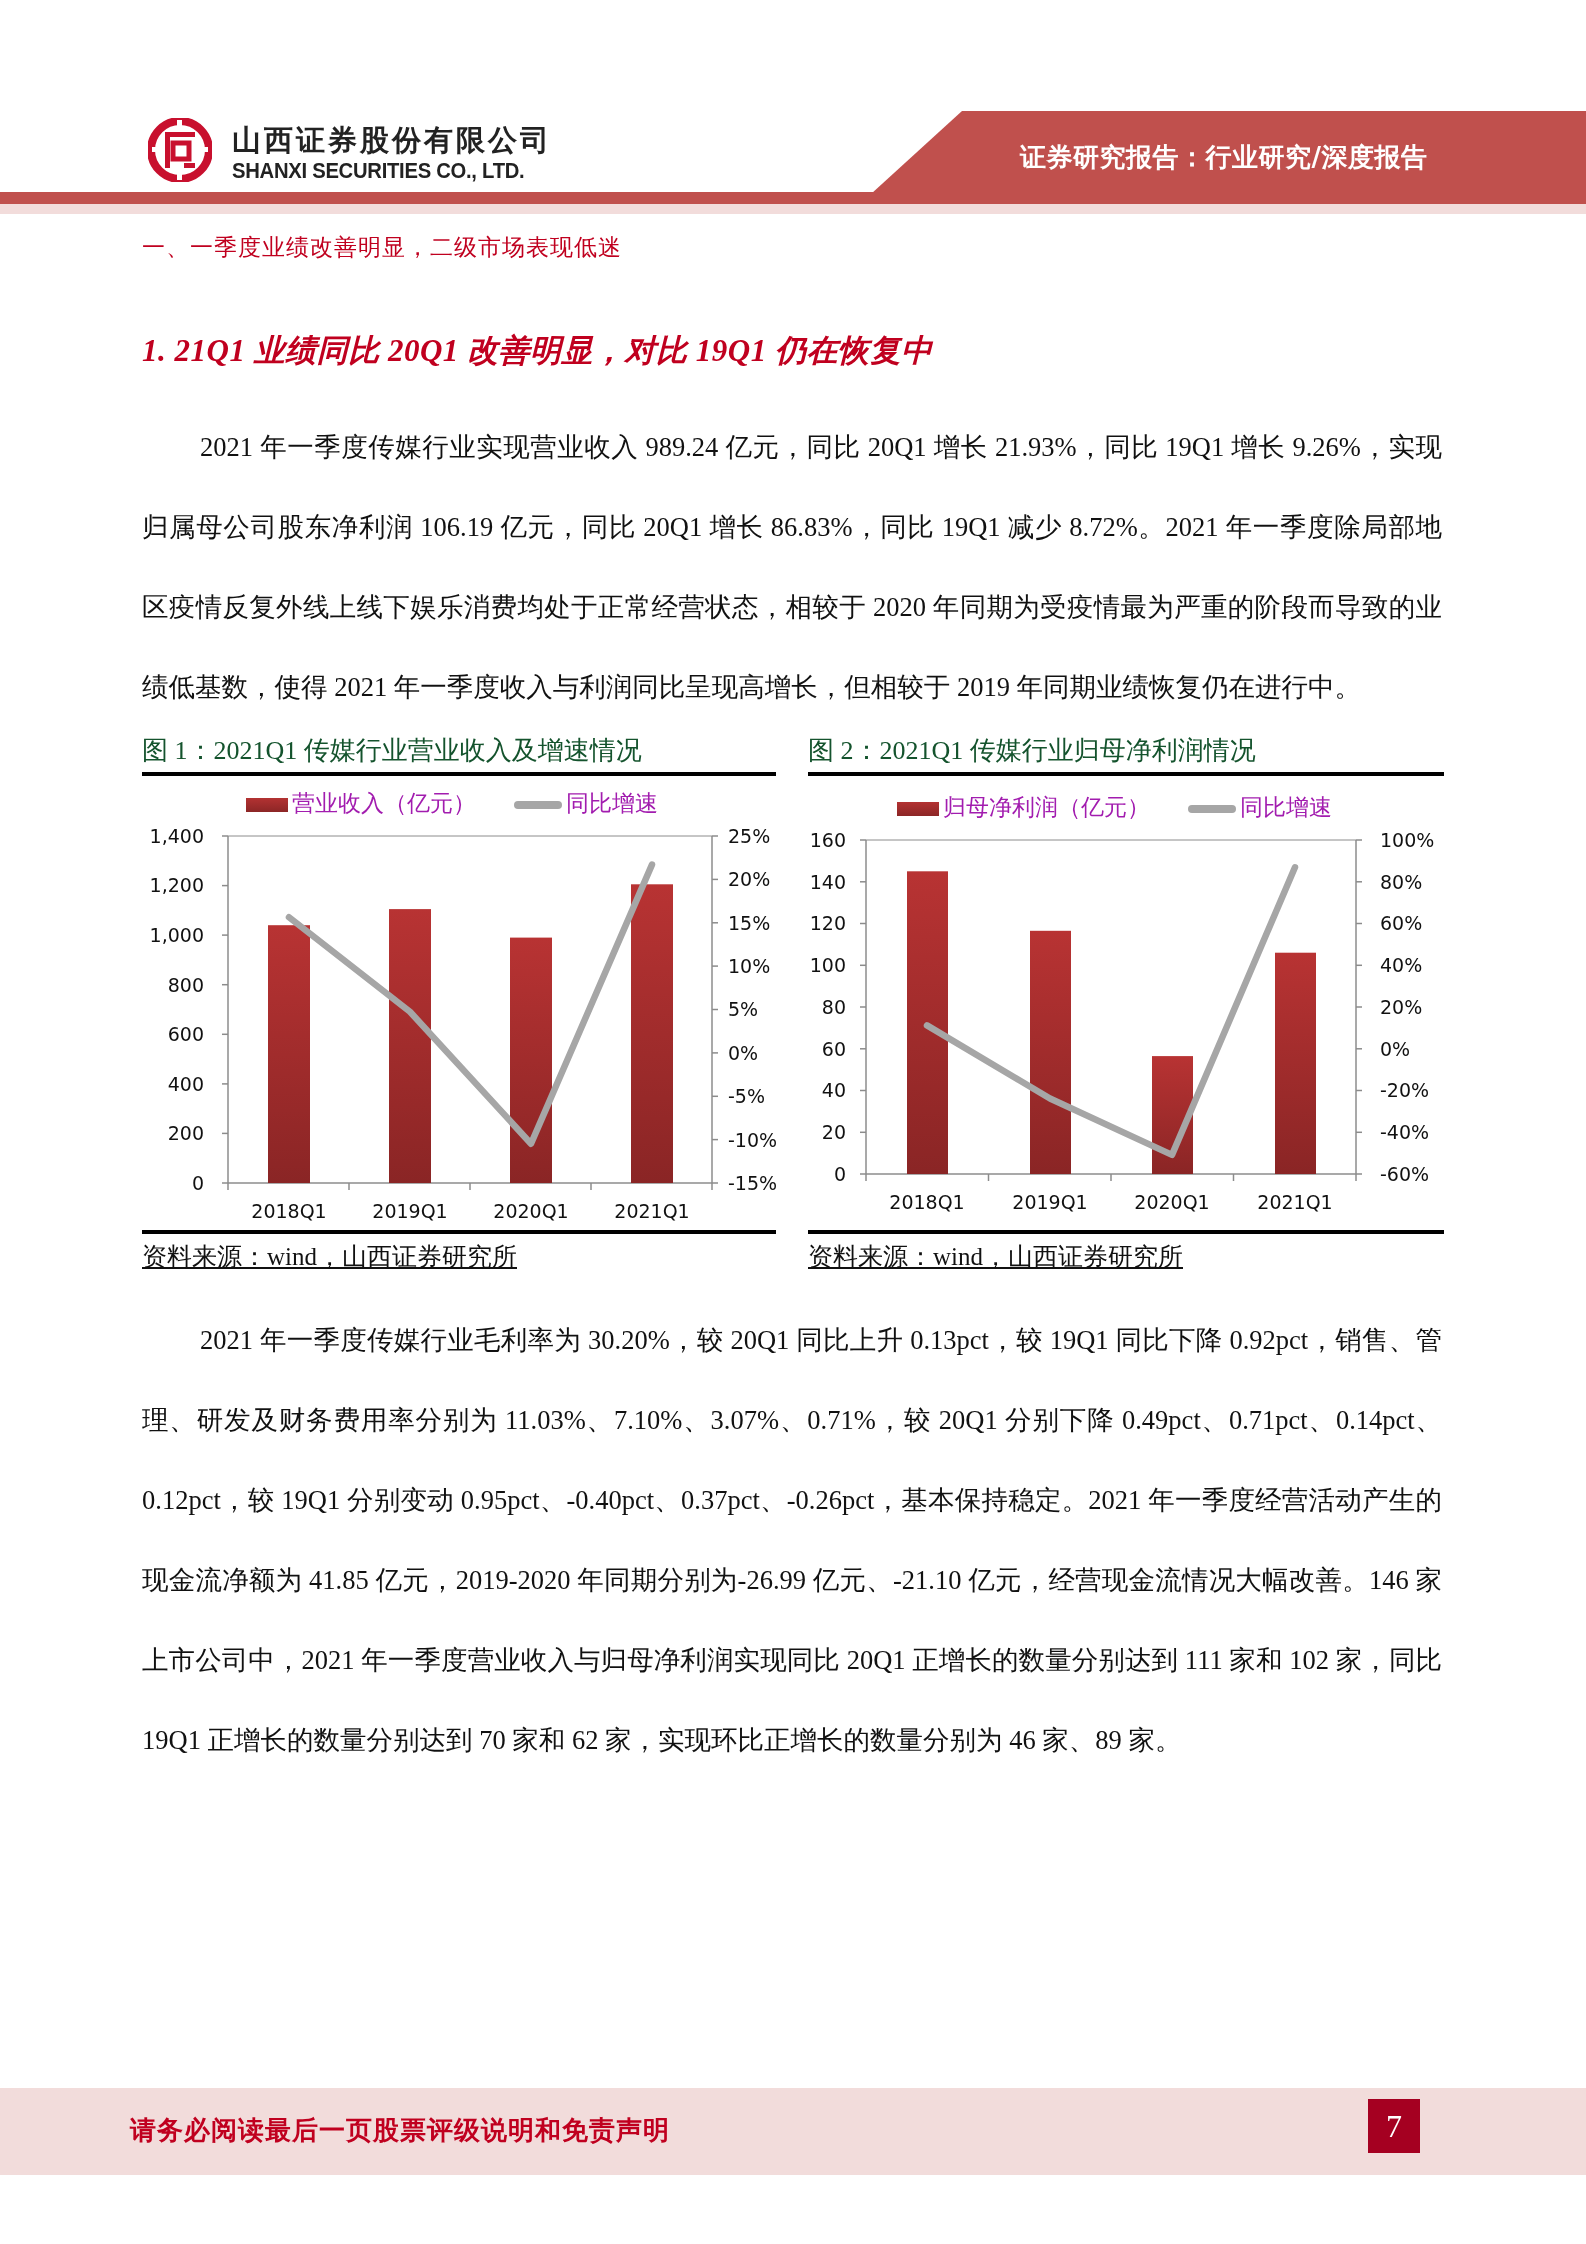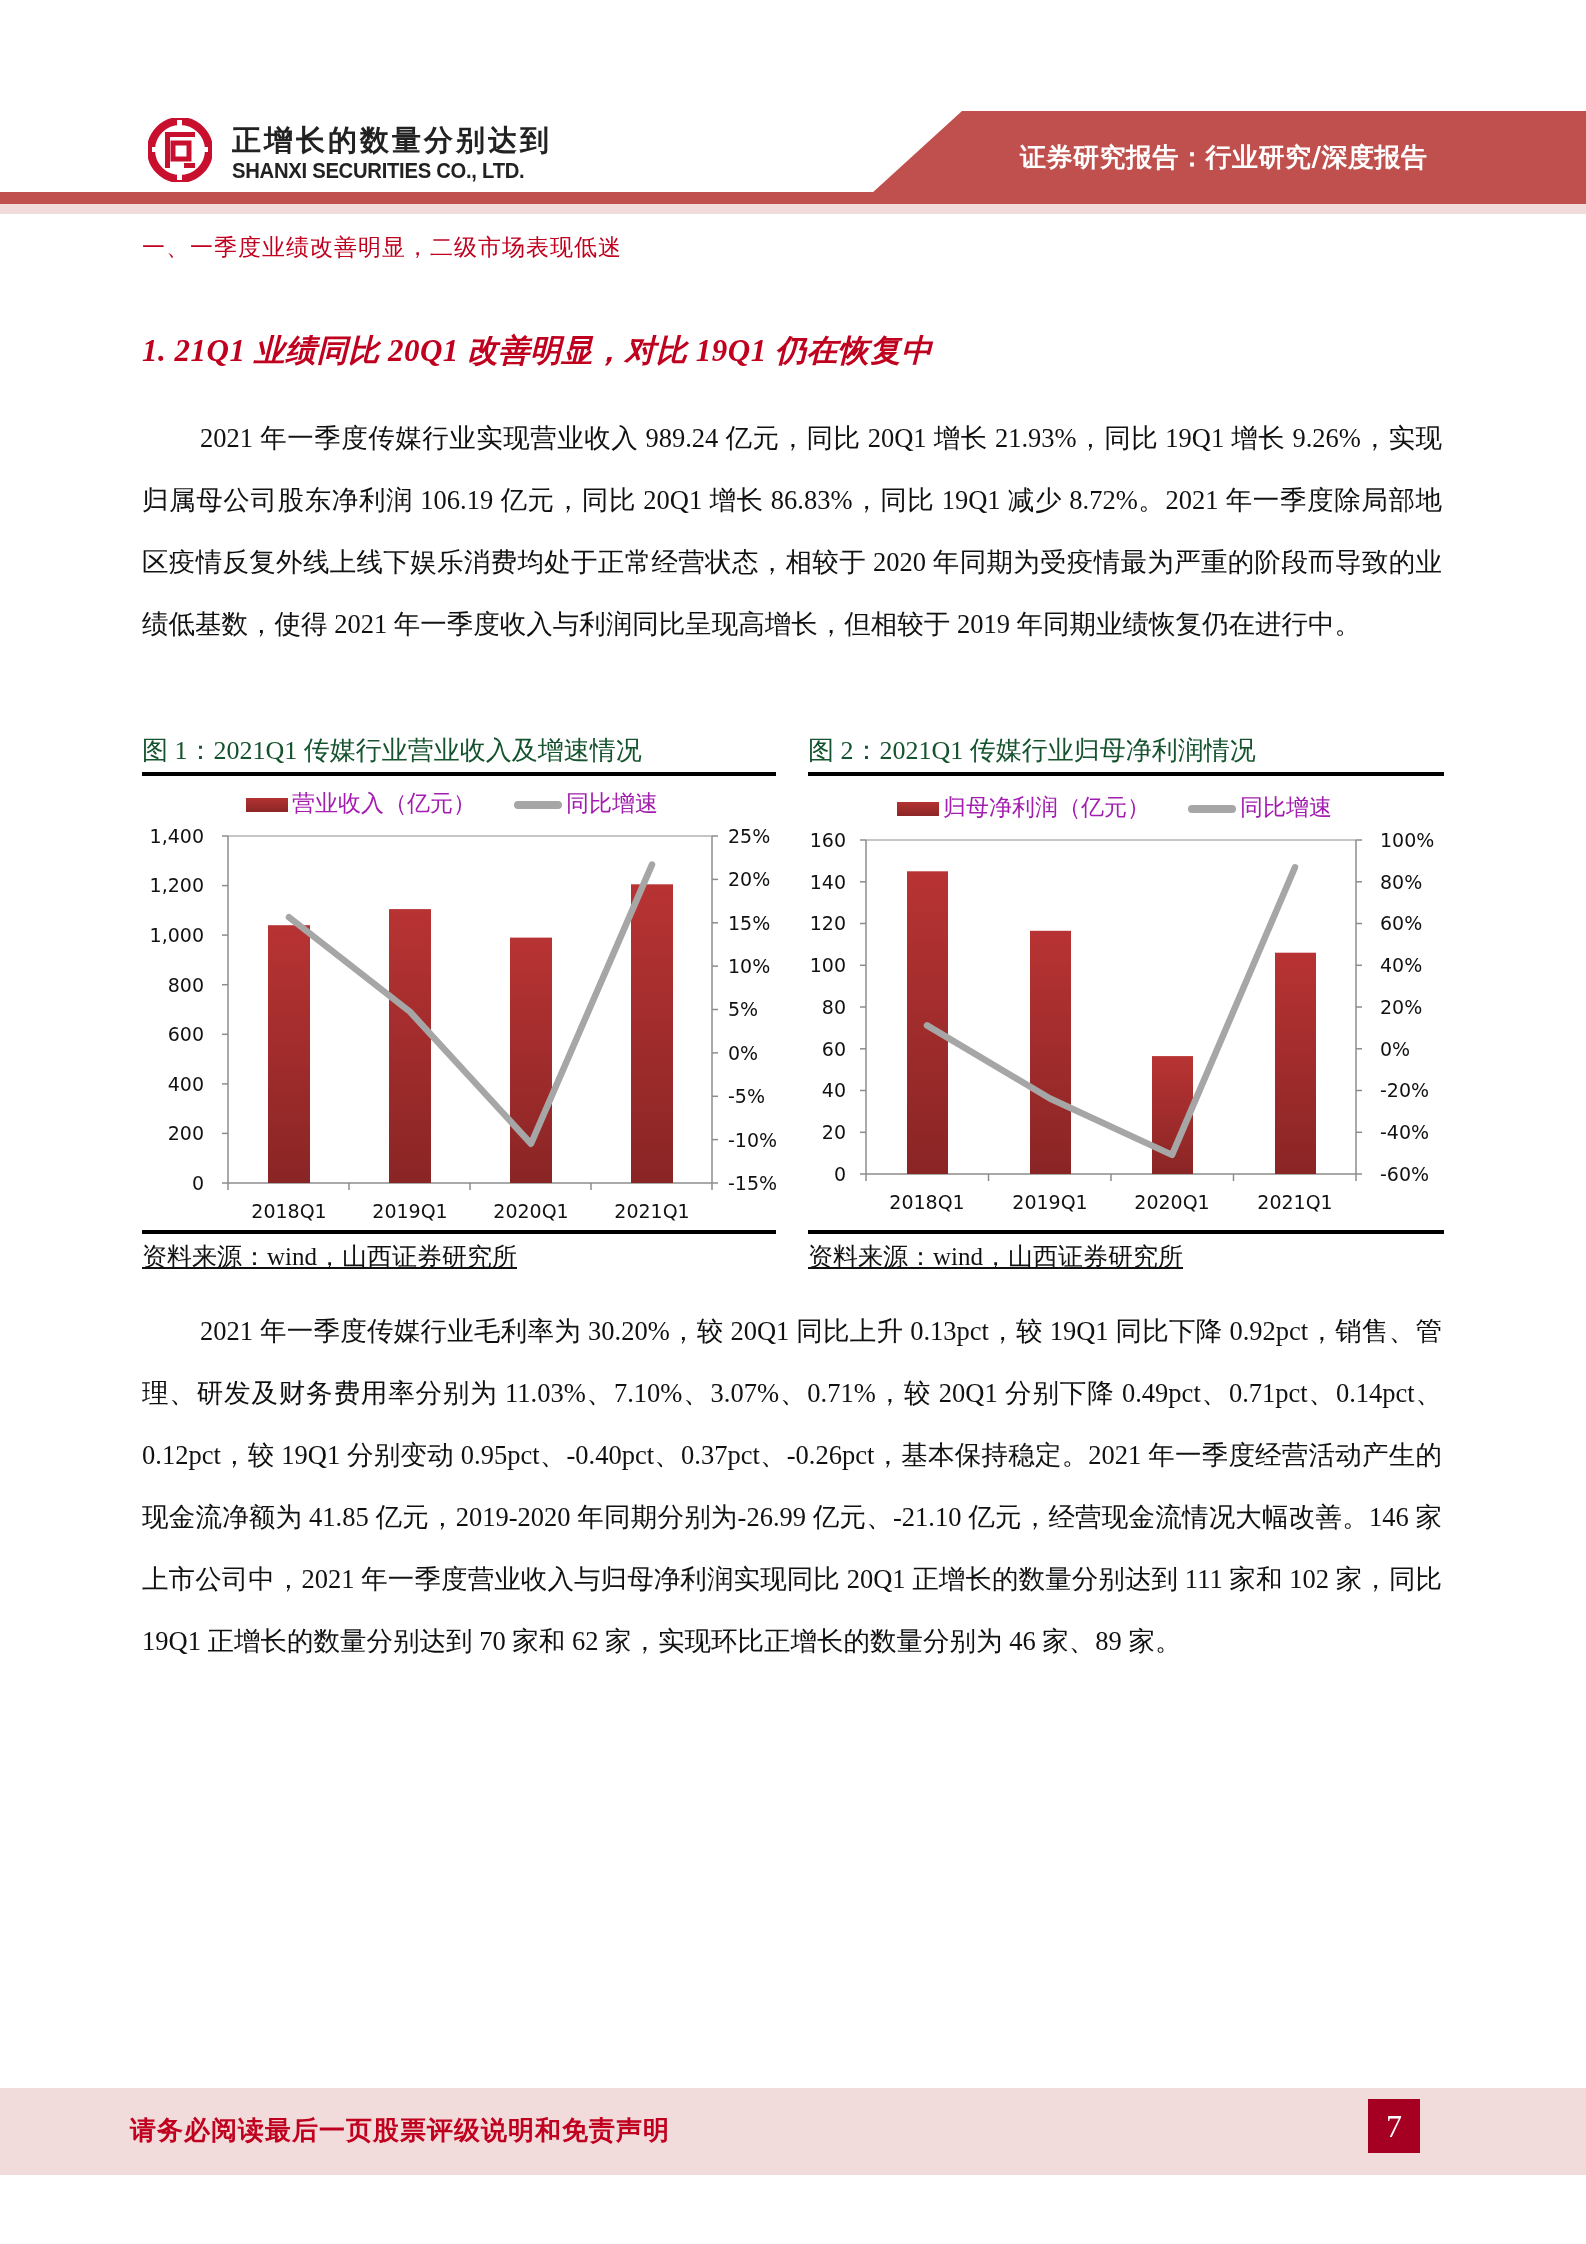--- a/index.html
+++ b/index.html
@@ -13,21 +13,21 @@
              font-weight:bold; font-size:22px; color:#222; letter-spacing:-0.3px; transform:scaleX(0.92); transform-origin:left; }
   .band-red { position:absolute; left:0; top:192px; width:1586px; height:12px; background:#c0504d; }
   .band-pink { position:absolute; left:0; top:204px; width:1586px; height:10px; background:#f2dcdb; }
   .hdr-tab { position:absolute; left:860px; top:111px; width:726px; height:93px; background:#c0504d;
              clip-path:polygon(102px 0, 100% 0, 100% 100%, 0 100%); }
   .hdr-tab-text { position:absolute; left:1020px; top:140px; font-family:"DejaVu Sans",sans-serif;
              font-weight:bold; font-size:26px; color:#ffffff; letter-spacing:0.5px; }
   .h1 { position:absolute; left:142px; top:232px; font-family:"DejaVu Sans",sans-serif; font-size:23px;
         color:#c0001f; letter-spacing:1px; }
   .h2 { position:absolute; left:142px; top:330px; font-size:31px; font-weight:bold; color:#c0001f; letter-spacing:0.5px;font-style:italic; }
-  .para { position:absolute; left:142px; width:1300px; font-size:26.5px; line-height:62px; color:#111;
+  .para { position:absolute; left:142px; width:1300px; font-size:26.5px; line-height:80px; color:#111;
           text-align:justify; }
   .para .indent { display:inline-block; width:58px; }
   .fig { position:absolute; top:730px; }
   .fig-title { font-size:26px; color:#14532d; height:42px; line-height:42px; white-space:nowrap; }
   .fig-rule { height:4px; background:#000; }
   .fig-src { font-size:25px; color:#111; margin-top:6px; white-space:nowrap;text-decoration:underline; }
   .legend { position:absolute; font-family:"DejaVu Sans",sans-serif; font-size:23px; color:#a21caf; white-space:nowrap; }
   .legend .sw-bar { display:inline-block; width:42px; height:14px; vertical-align:middle; margin-right:4px;
           background:linear-gradient(#b33232,#8c2626); }
   .legend .sw-line { display:inline-block; width:48px; height:8px; border-radius:4px; background:#a6a6a6;
@@ -47,21 +47,21 @@
   <svg class="logo-mark" viewBox="0 0 64 64">
     <circle cx="32" cy="32" r="29" fill="none" stroke="#c8102e" stroke-width="8"></circle>
     <rect x="4" y="29" width="56" height="5" fill="#fff"></rect>
     <rect x="29" y="2" width="5" height="8" fill="#fff"></rect>
     <rect x="29" y="54" width="5" height="8" fill="#fff"></rect>
     <rect x="17" y="14" width="30" height="5" fill="#c8102e"></rect>
     <rect x="17" y="14" width="5" height="36" fill="#c8102e"></rect>
     <rect x="25" y="25" width="16" height="16" fill="none" stroke="#c8102e" stroke-width="5"></rect>
     <rect x="36" y="45" width="11" height="5" fill="#c8102e"></rect>
   </svg>
-  <div class="logo-cn">正增长的数量分别达到</div>
+  <div class="logo-cn">山西证券股份有限公司</div>
   <div class="logo-en">SHANXI SECURITIES CO., LTD.</div>
   <div class="hdr-tab"></div>
   <div class="hdr-tab-text">证券研究报告：行业研究/深度报告</div>
   <div class="band-red"></div>
   <div class="band-pink"></div>
 </div>
 
 <div class="h1">一、一季度业绩改善明显，二级市场表现低迷</div>
 <div class="h2">1.   21Q1 业绩同比 20Q1 改善明显，对比 19Q1 仍在恢复中</div>
 

